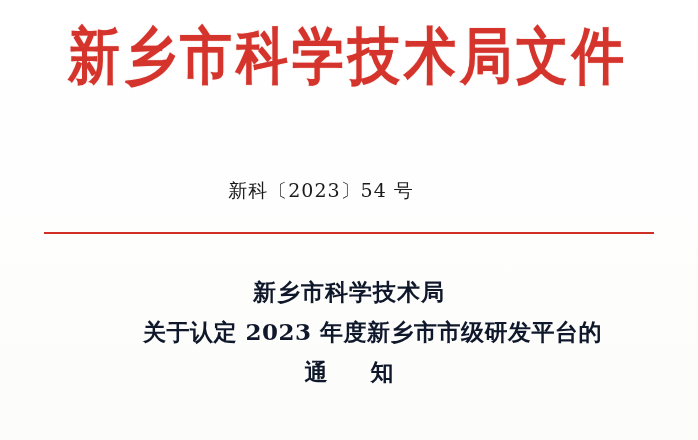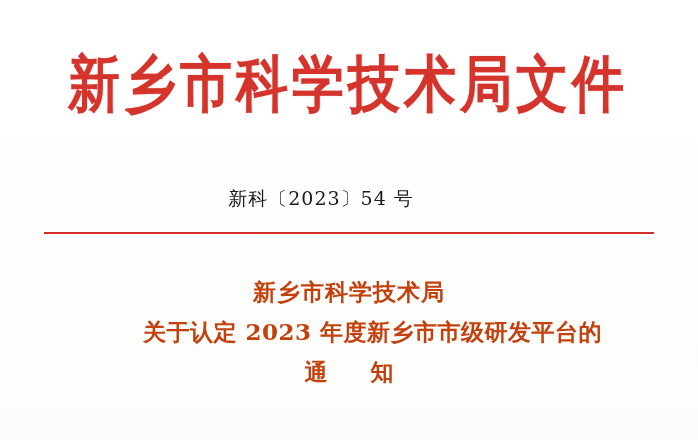--- a/index.html
+++ b/index.html
@@ -22,41 +22,41 @@
   
   .page::before {
     content: "";
     position: absolute;
     inset: 0;
     background: linear-gradient(180deg, #ffffff 0%, #fefefe 40%, #fcfcfa 100%);
     pointer-events: none;
   }
   .doc-header {
     position: absolute;
-    top: 48px;
+    top: 20px;
     left: 0;
     width: 696px;
     text-align: center;
   }
   .doc-header-title {
     display: inline-block;
     color: #d4342b;
     font-family: "DejaVu Serif", serif;
     font-weight: bold;
     font-size: 52px;
     letter-spacing: 4px;
     line-height: 1.15;
     text-shadow: 0 0 1px rgba(212,52,43,0.55);
     white-space: nowrap;
     transform: scaleY(1.18);
     transform-origin: center top;
   }
   .doc-number {
     position: absolute;
-    top: 186px;
+    top: 178px;
     left: 0;
     width: 642px;
     text-align: center;
     color: #1a1a1a;
     font-family: "DejaVu Serif", serif;
     font-size: 19px;
     letter-spacing: 1px;
   }
   .red-rule {
     position: absolute;
@@ -67,21 +67,21 @@
     background: #cf2f26;
   }
   .doc-body {
     position: absolute;
     top: 272px;
     left: 0;
     width: 698px;
     text-align: center;
   }
   .body-line {
-    color: #c2410c;
+    color: #0f172a;
     font-family: "DejaVu Serif", serif;
     font-weight: bold;
     font-size: 23px;
     line-height: 40px;
     letter-spacing: 1px;
     white-space: nowrap;
   }
   .body-line.wide {
     font-size: 23px;
     letter-spacing: 0.5px;

